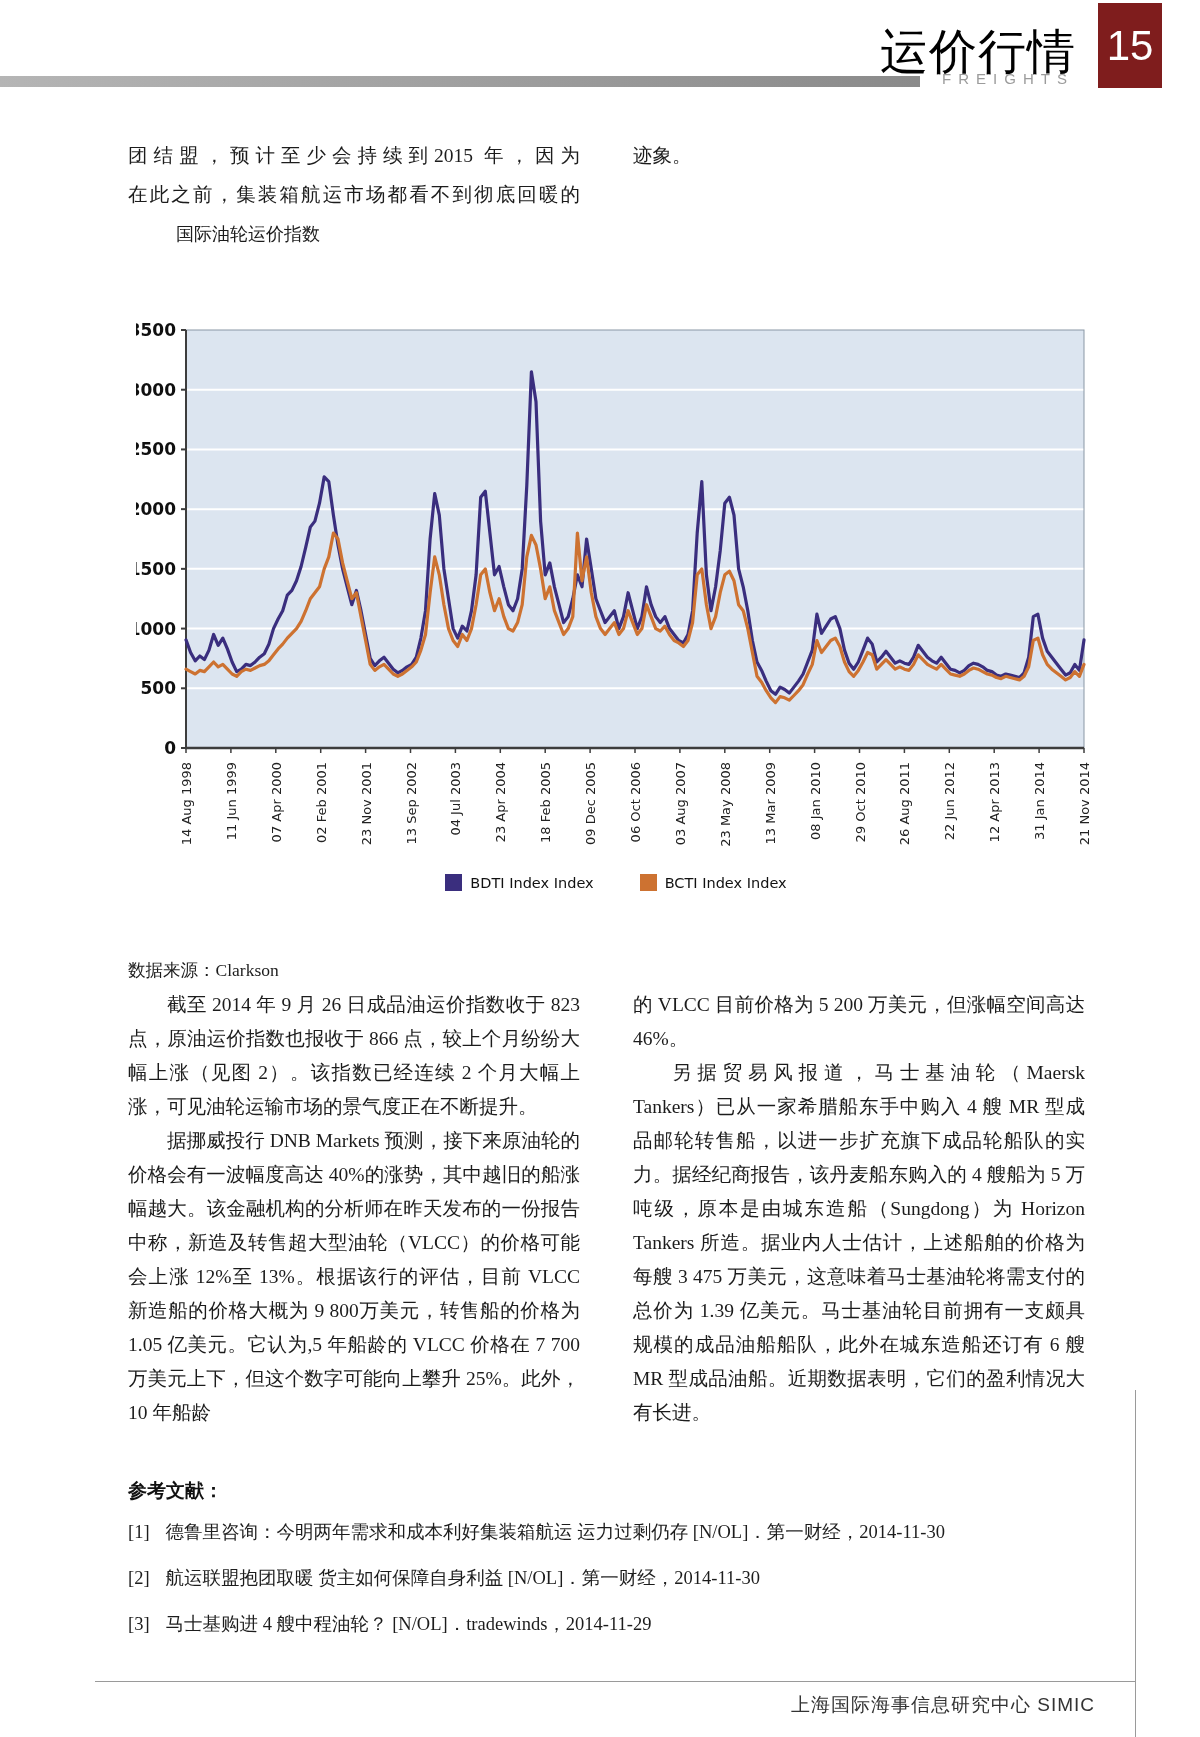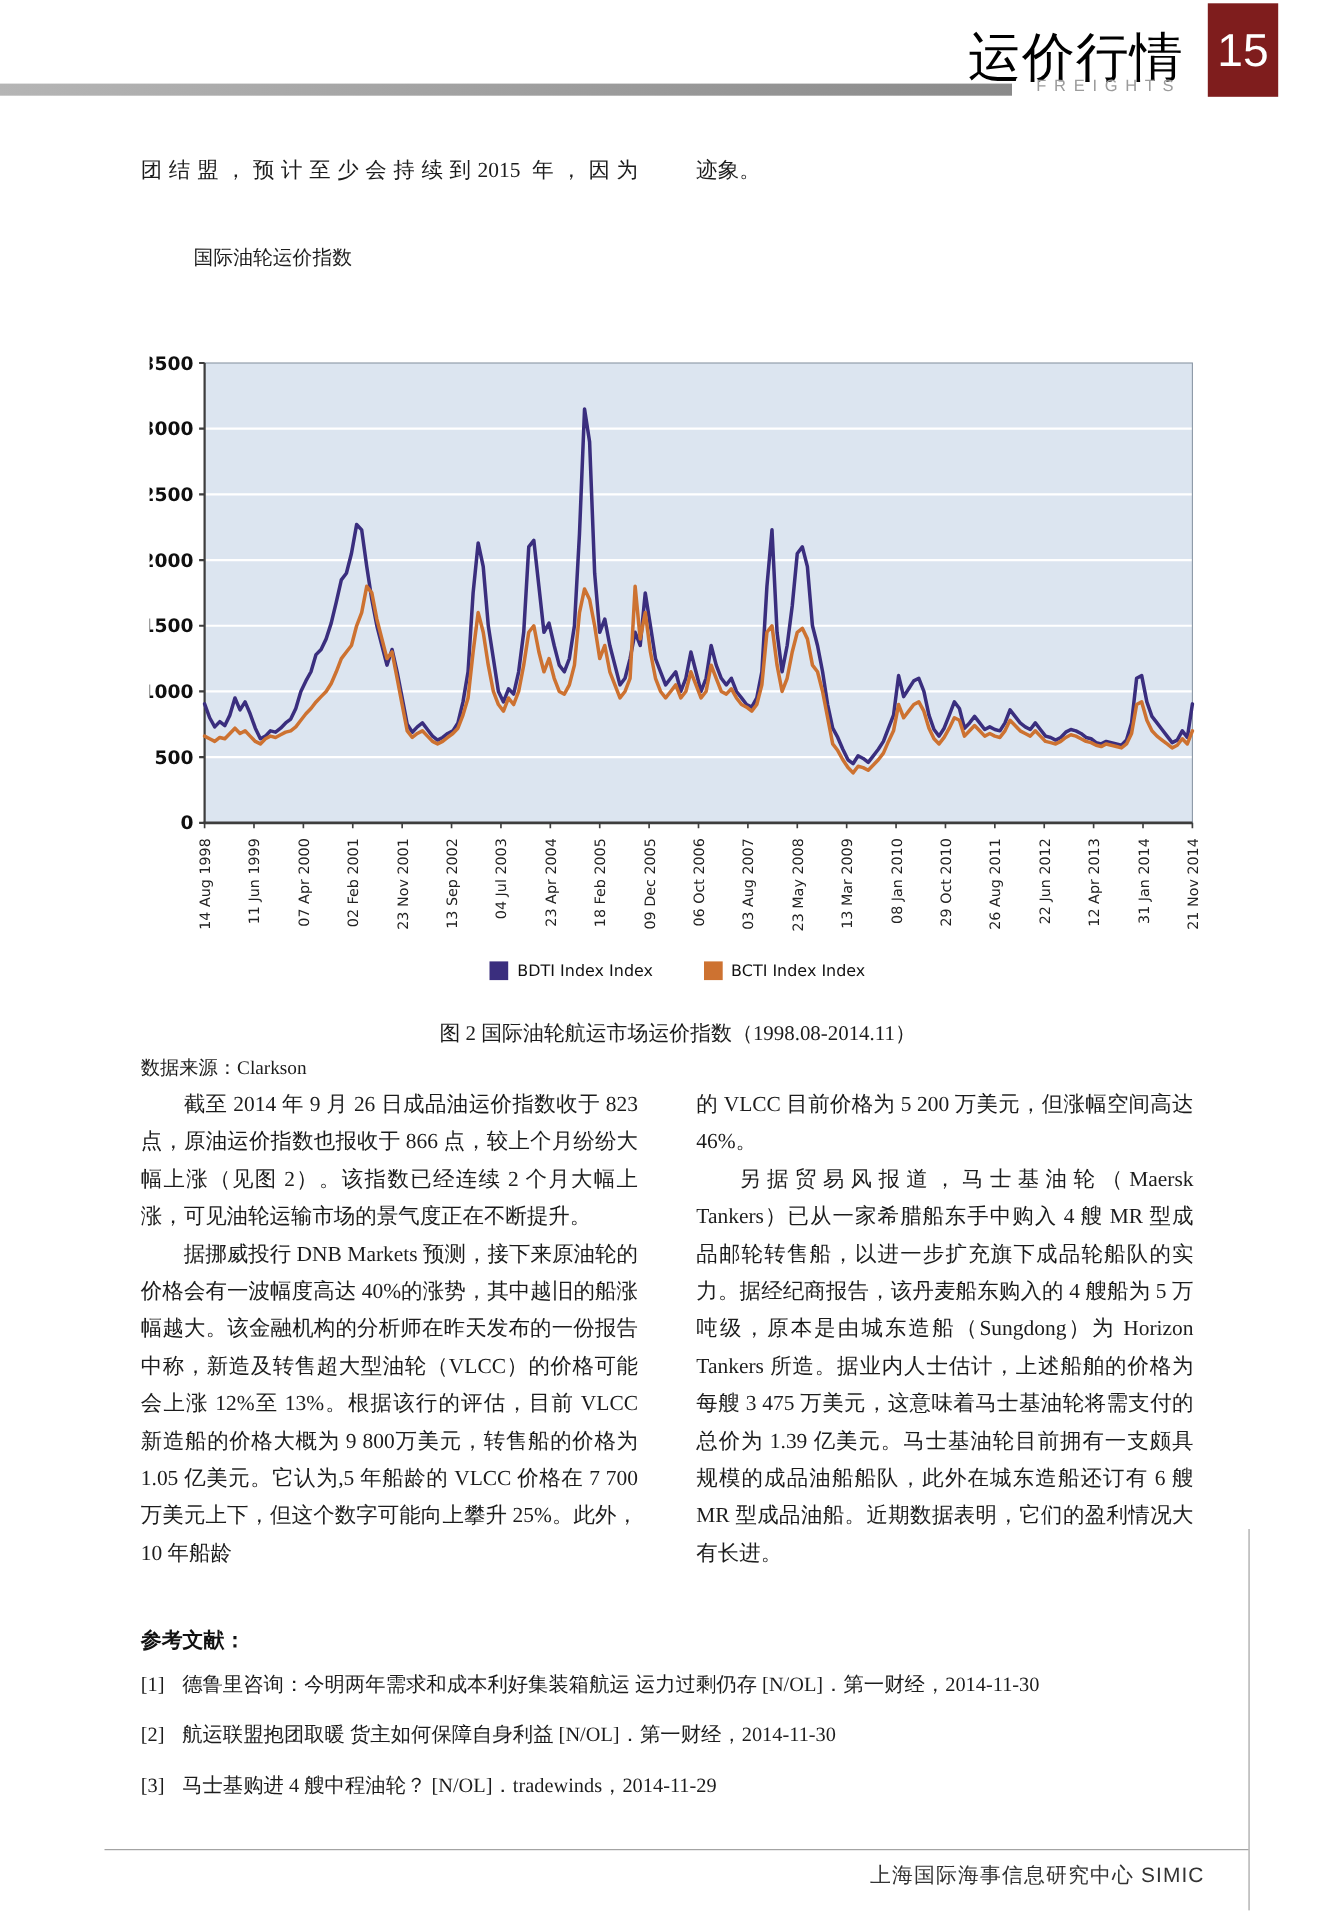--- a/index.html
+++ b/index.html
@@ -47,20 +47,21 @@
 
 <div class="page">
 
   <div class="abs header-bar"></div>
   <div class="abs header-title">运价行情</div>
   <div class="abs header-en">FREIGHTS</div>
   <div class="abs page-num">15</div>
 
   <div class="abs intro-col" style="left:128px;top:136px;">
     <div class="jline">团结盟，预计至少会持续到2015 年，因为</div>
+    <div class="jline">在此之前，集装箱航运市场都看不到彻底回暖的</div>
   </div>
   <div class="abs intro-col" style="left:633px;top:136px;">迹象。</div>
 
   <div class="abs sec-heading">国际油轮运价指数</div>
 
   <div class="abs chart">
     <svg id="chart-svg" width="960" height="545" viewBox="0 0 960 545">
         <rect x="50" y="10" width="898" height="418" fill="#DCE5F0"></rect>
         <line x1="50" x2="948" y1="368.2857142857143" y2="368.2857142857143" stroke="#FFFFFF" stroke-width="2"></line>
         <line x1="50" x2="948" y1="308.57142857142856" y2="308.57142857142856" stroke="#FFFFFF" stroke-width="2"></line>
@@ -136,21 +137,20 @@
   <div class="abs legend">
     <div class="legend-item">
       <span class="swatch" style="background: rgb(58, 46, 126);"></span>
       <span>BDTI Index Index</span>
     </div>
     <div class="legend-item">
       <span class="swatch" style="background: rgb(205, 114, 49);"></span>
       <span>BCTI Index Index</span>
     </div>
   </div>
-  <div class="abs fig-caption">图 2  国际油轮航运市场运价指数（1998.08-2014.11）</div>
   <div class="abs data-source">数据来源：Clarkson</div>
 
   <div class="abs body-col" style="left:128px;top:988px;">
     <p class="ind">截至 2014 年 9 月 26 日成品油运价指数收于 823 点，原油运价指数也报收于 866 点，较上个月纷纷大幅上涨（见图 2）。该指数已经连续 2 个月大幅上涨，可见油轮运输市场的景气度正在不断提升。</p>
     <p class="ind">据挪威投行 DNB Markets 预测，接下来原油轮的价格会有一波幅度高达 40%的涨势，其中越旧的船涨幅越大。该金融机构的分析师在昨天发布的一份报告中称，新造及转售超大型油轮（VLCC）的价格可能会上涨 12%至 13%。根据该行的评估，目前 VLCC 新造船的价格大概为 9 800万美元，转售船的价格为 1.05 亿美元。它认为,5 年船龄的 VLCC 价格在 7 700 万美元上下，但这个数字可能向上攀升 25%。此外，10 年船龄</p>
   </div>
   <div class="abs body-col" style="left:633px;top:988px;">
     <p>的 VLCC 目前价格为 5 200 万美元，但涨幅空间高达 46%。</p>
     <p class="ind">另据贸易风报道，马士基油轮（Maersk Tankers）已从一家希腊船东手中购入 4 艘 MR 型成品邮轮转售船，以进一步扩充旗下成品轮船队的实力。据经纪商报告，该丹麦船东购入的 4 艘船为 5 万吨级，原本是由城东造船（Sungdong）为 Horizon Tankers 所造。据业内人士估计，上述船舶的价格为每艘 3  475 万美元，这意味着马士基油轮将需支付的总价为 1.39 亿美元。马士基油轮目前拥有一支颇具规模的成品油船船队，此外在城东造船还订有 6 艘 MR 型成品油船。近期数据表明，它们的盈利情况大有长进。</p>
   </div>

